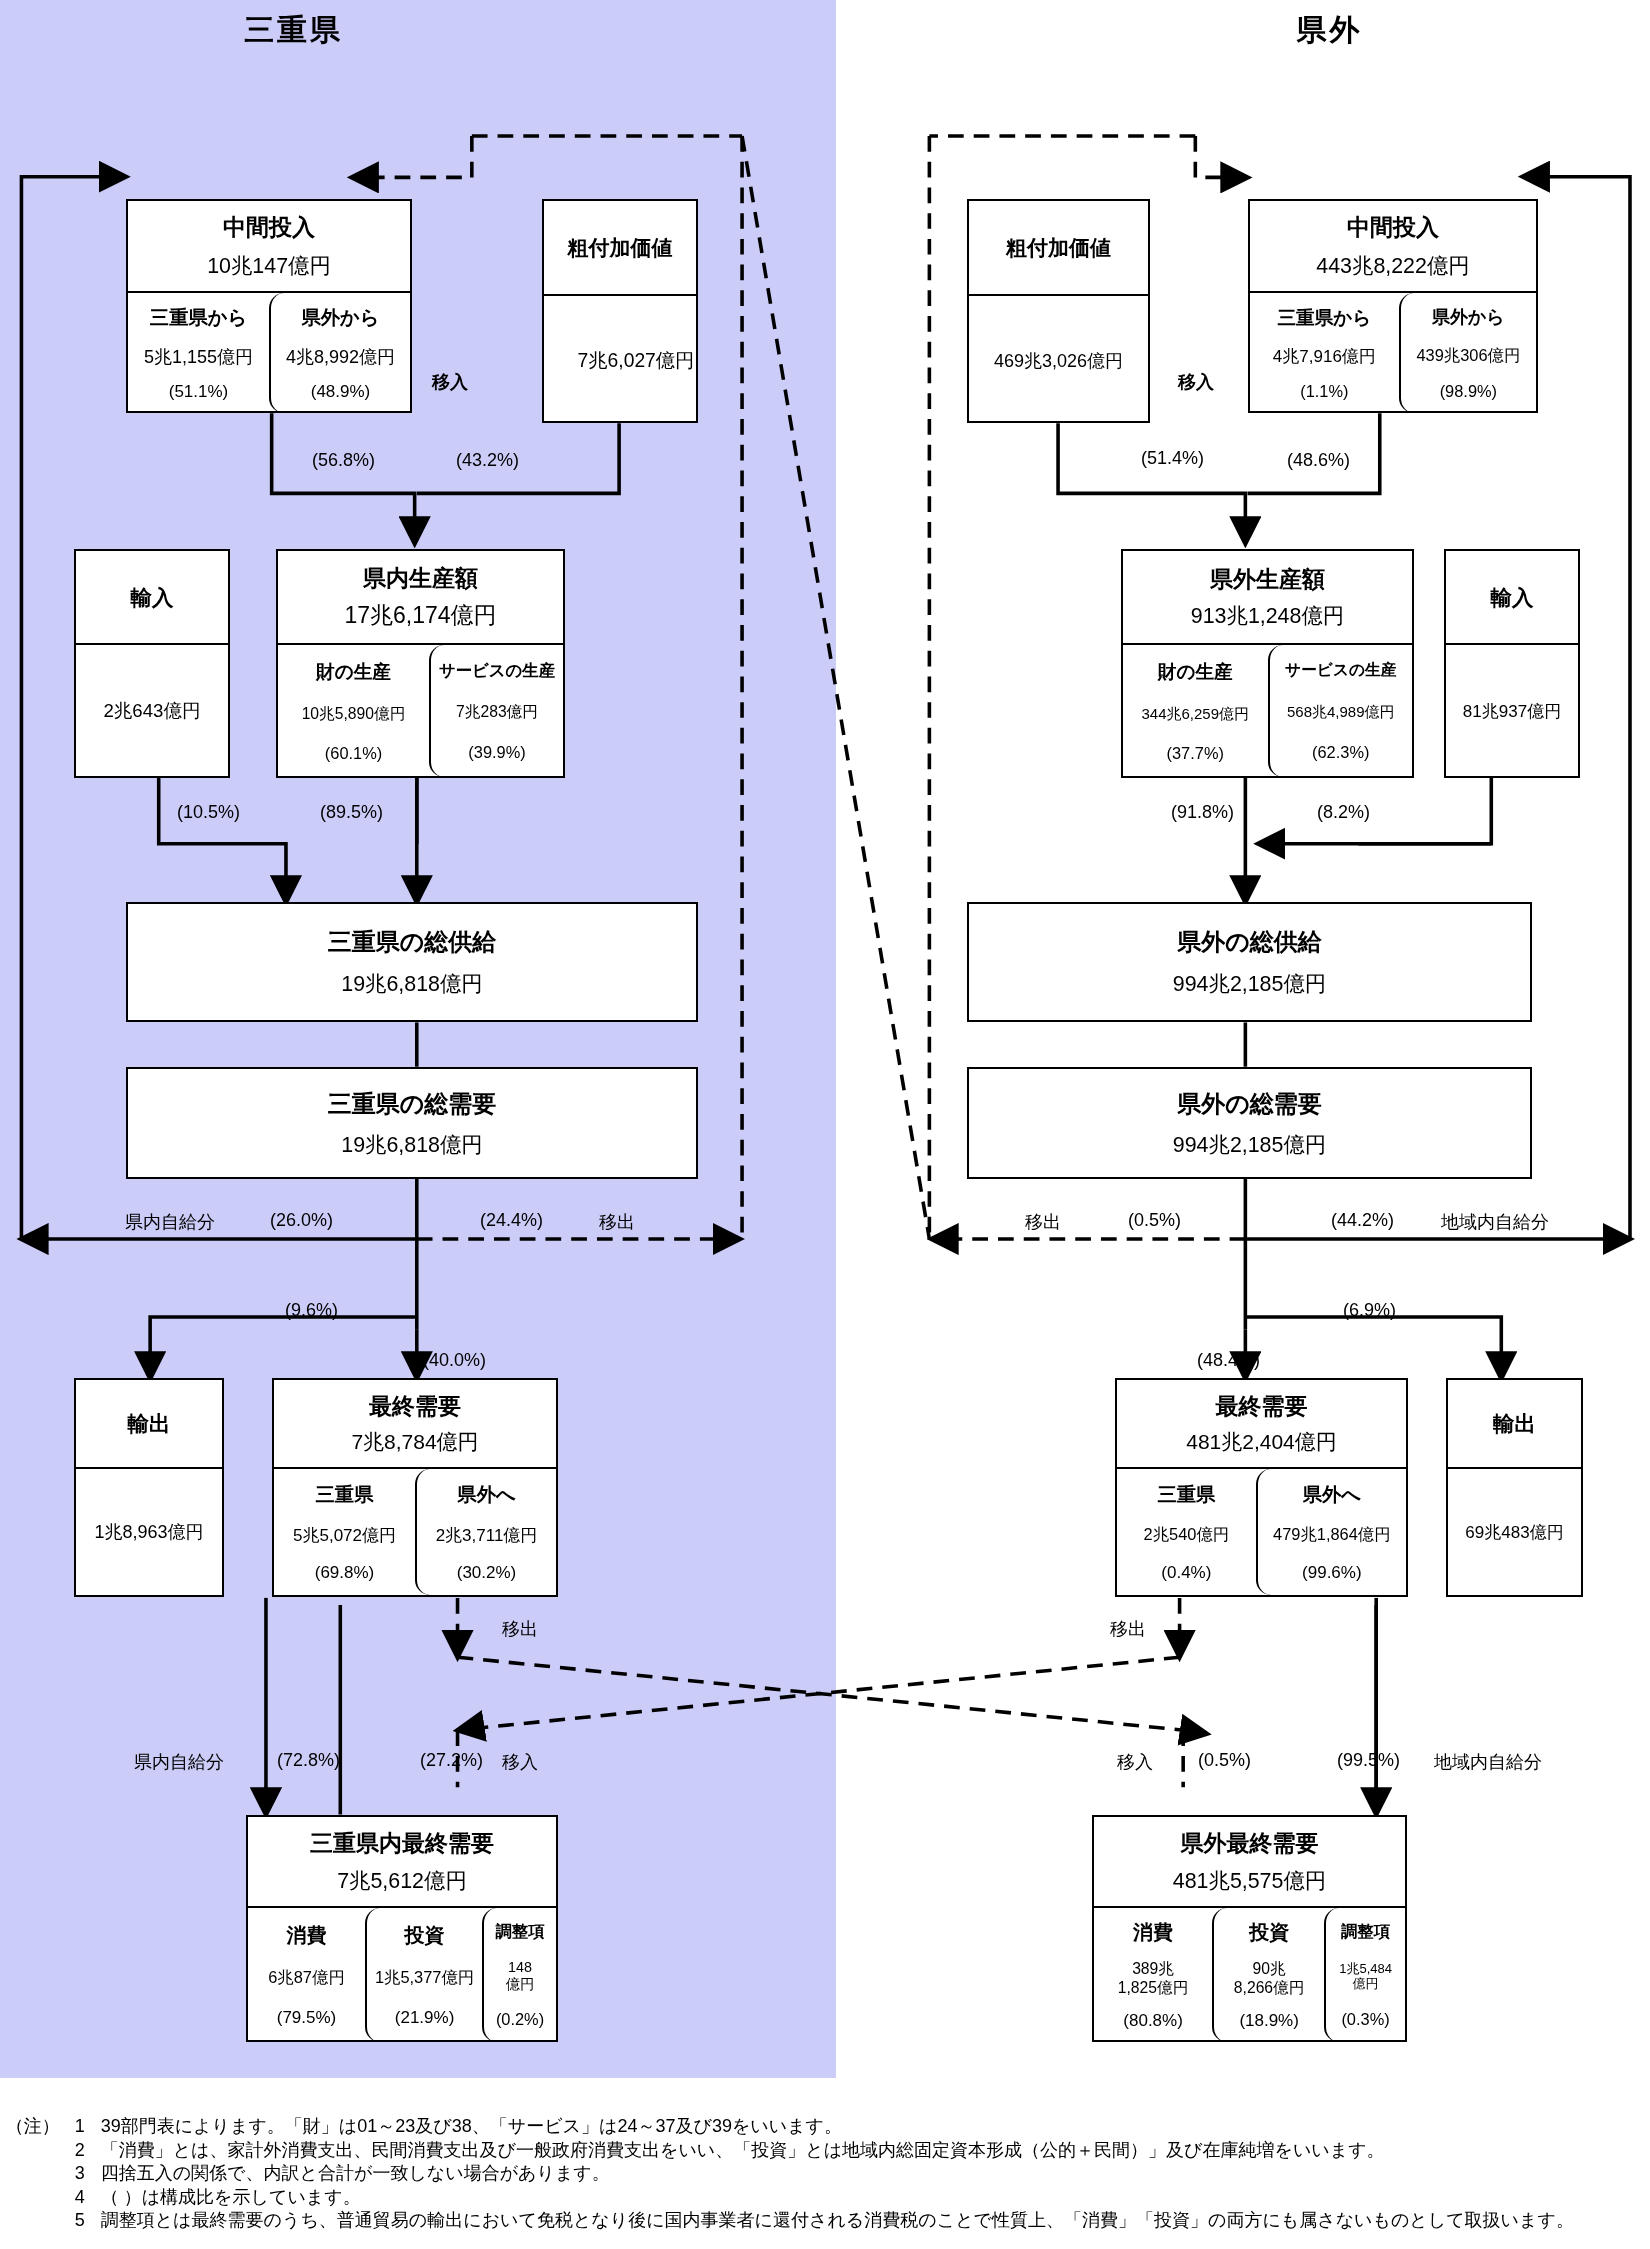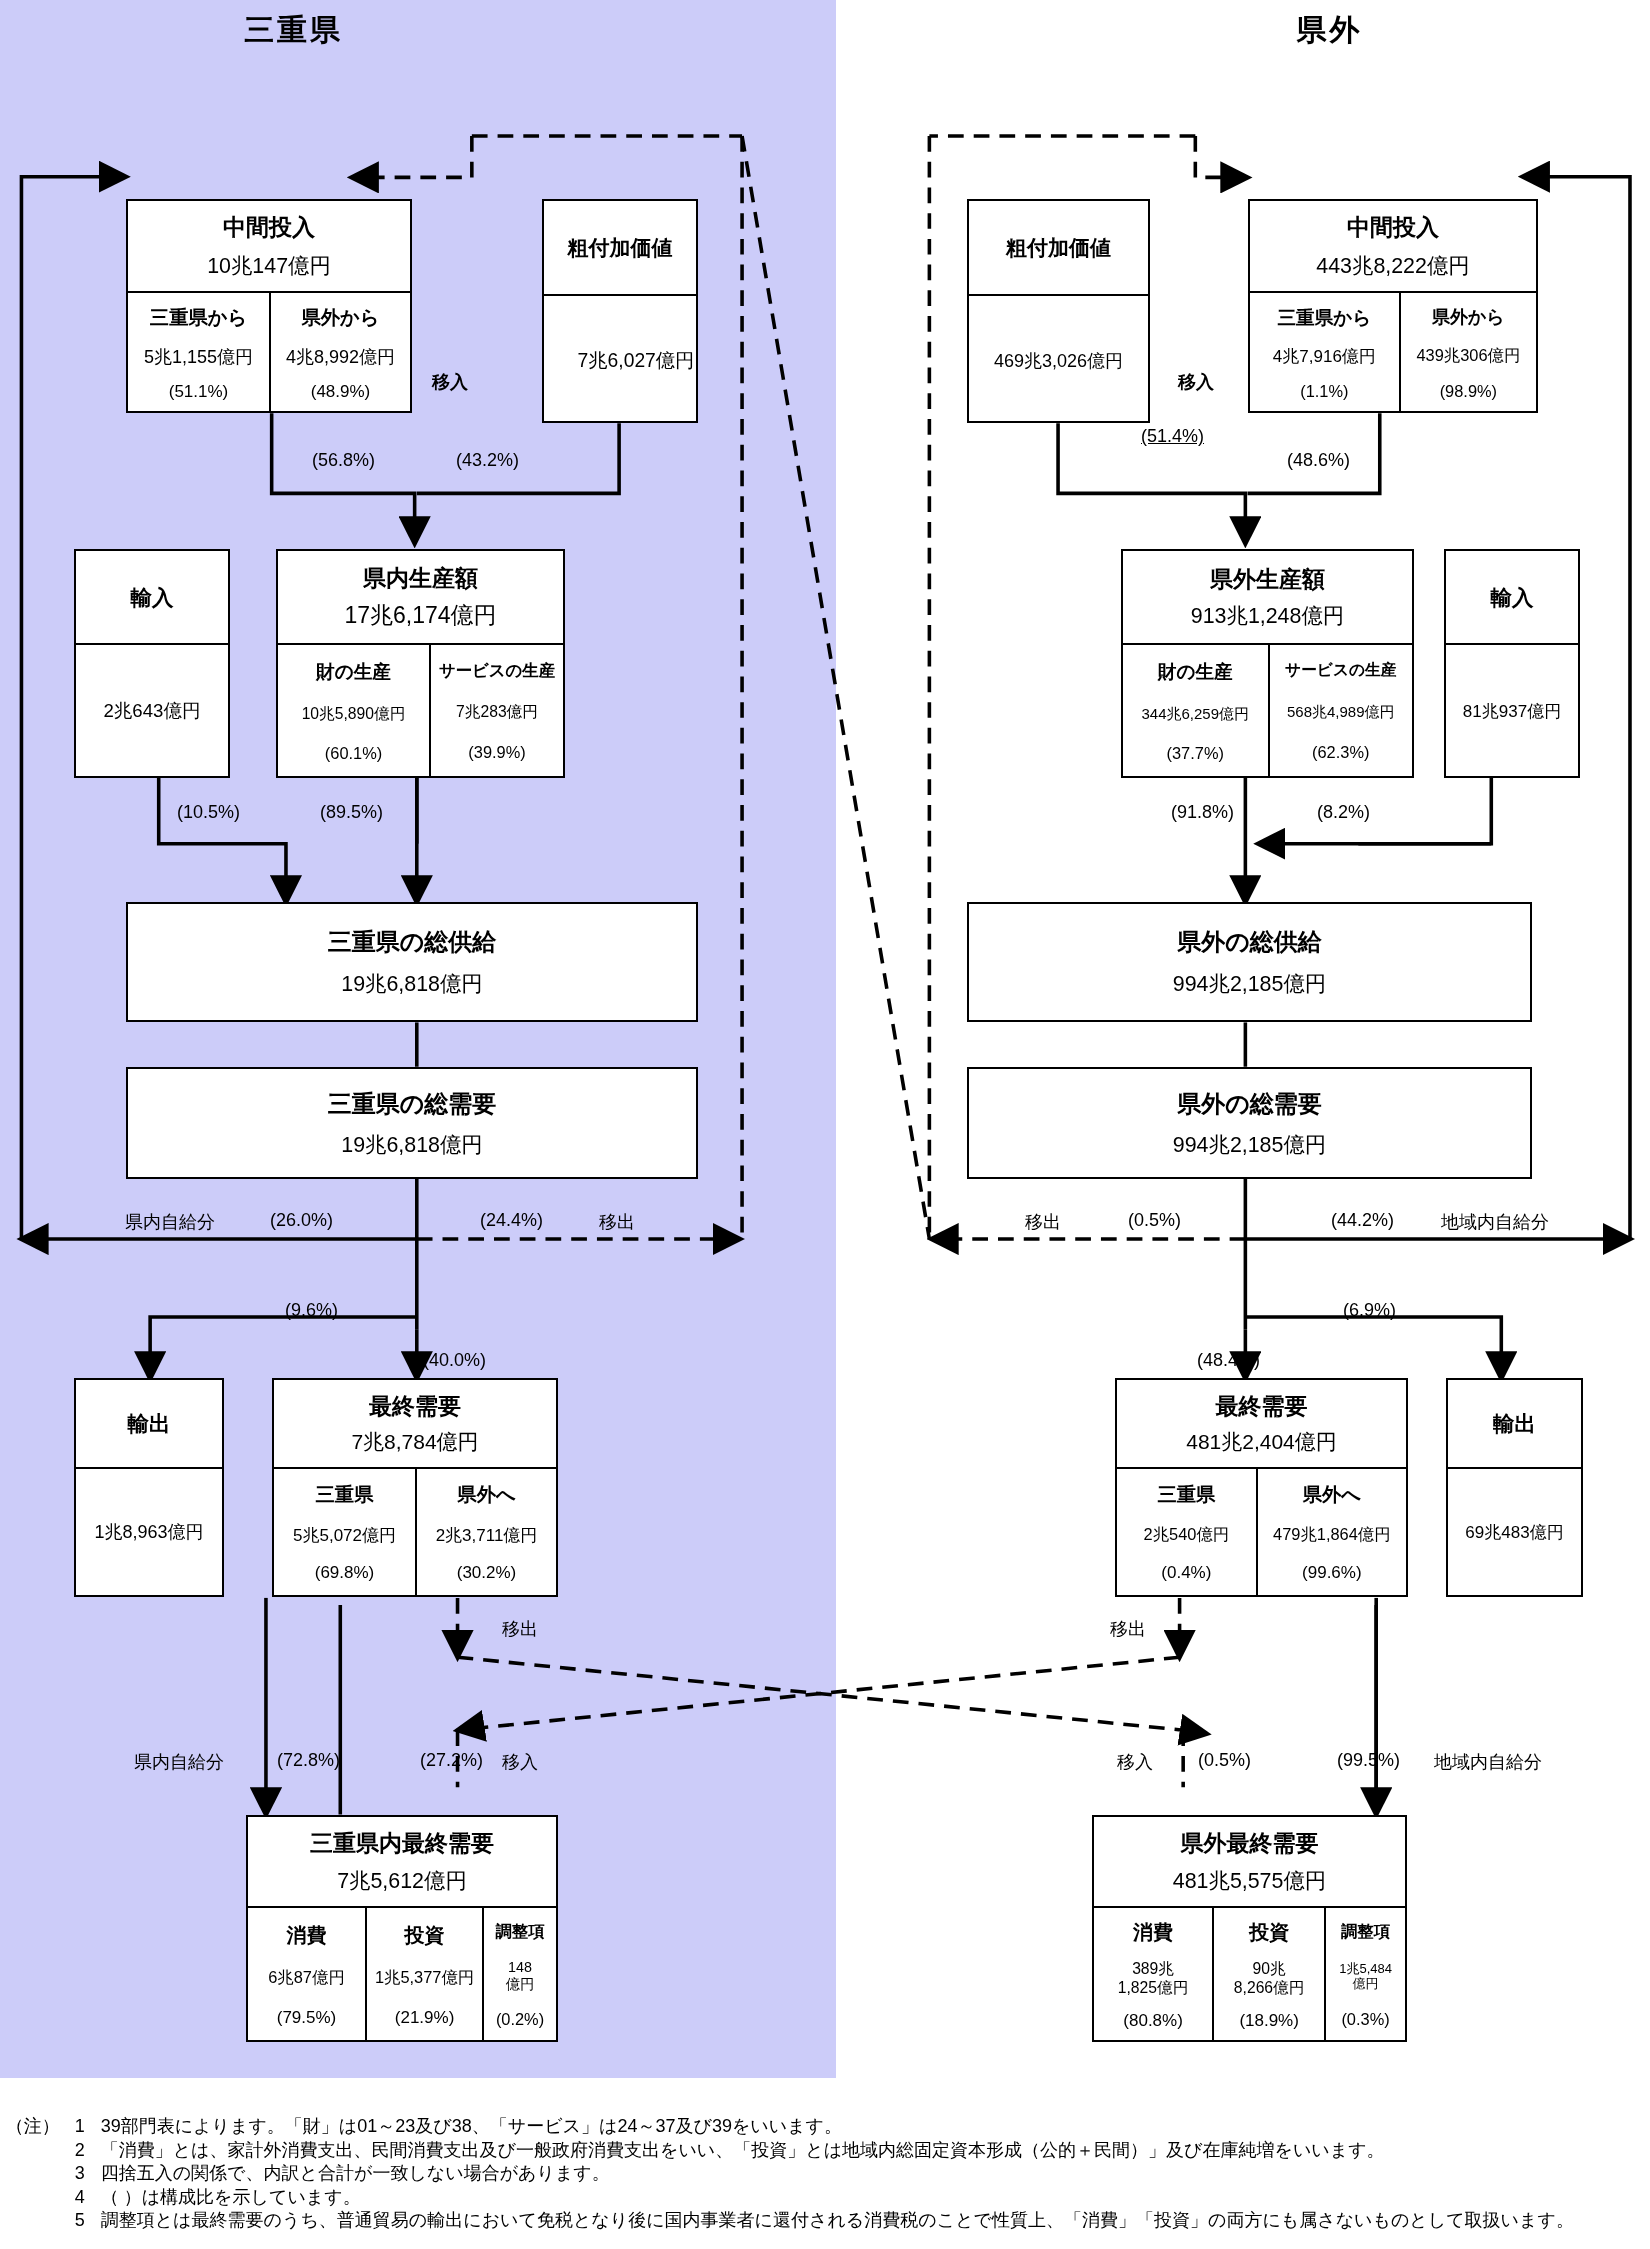--- a/index.html
+++ b/index.html
@@ -12,21 +12,21 @@
     overflow:hidden;
   }
   #stage{position:absolute;left:0;top:0;width:1650px;height:2250px;}
   .tint{position:absolute;left:0;top:0;width:836px;height:2078px;background:#ccccf9;}
   .hdr{position:absolute;font-size:30px;font-weight:bold;letter-spacing:2.9px;}
   .box{position:absolute;background:#fff;border:2.9px solid #000;box-sizing:border-box;}
   .bx-title{text-align:center;font-weight:bold;}
   .bx-val{text-align:center;}
   .row{display:flex;width:100%;}
   .cell{box-sizing:border-box;display:flex;flex-direction:column;justify-content:space-around;align-items:center;padding:4.3px 1.4px;}
-  .cell + .cell{border-left:2.1px solid #000;}
+  .cell + .cell{border-left:2.1px solid #000;border-radius:15px;}
   .cell .c-lab{font-weight:bold;text-align:center;}
   .cell .c-val{text-align:center;}
   .cell .c-pct{text-align:center;}
   .hd{border-bottom:2.1px solid #000;display:flex;flex-direction:column;justify-content:center;align-items:center;}
   .lbl{position:absolute;font-size:18px;white-space:nowrap;}
   .lbl.b{font-weight:bold;}
   svg.ov{position:absolute;left:0;top:0;width:1650px;height:2250px;pointer-events:none;}
   .notes{position:absolute;left:5.7px;top:2115px;width:1644px;font-size:18px;line-height:23.6px;}
   .note-line{display:flex;white-space:nowrap;}
   .note-pre{width:69px;flex:none;text-align:left;}
@@ -295,21 +295,21 @@
       </div>
       <div class="cell" style="width:48%;">
         <div class="c-lab" style="font-size:18px;">県外から</div>
         <div class="c-val" style="font-size:16.4px;">439兆306億円</div>
         <div class="c-pct" style="font-size:16.4px;">(98.9%)</div>
       </div>
     </div>
   </div>
 
   <div class="lbl b" style="left:1178px;top:370px;">移入</div>
-  <div class="lbl" style="left:1141px;top:426px;text-decoration:underline;">(51.4%)</div>
+  <div class="lbl" style="left:1141px;top:448px;">(51.4%)</div>
   <div class="lbl" style="left:1287px;top:450px;">(48.6%)</div>
 
   <div class="box" style="left:1121px;top:549px;width:293px;height:229px;">
     <div class="hd" style="height:92px;">
       <div class="bx-title" style="font-size:23px;">県外生産額</div>
       <div class="bx-val" style="font-size:21.4px;margin-top:5.7px;">913兆1,248億円</div>
     </div>
     <div class="row" style="height:132px;">
       <div class="cell" style="width:50%;">
         <div class="c-lab" style="font-size:18.6px;">財の生産</div>

